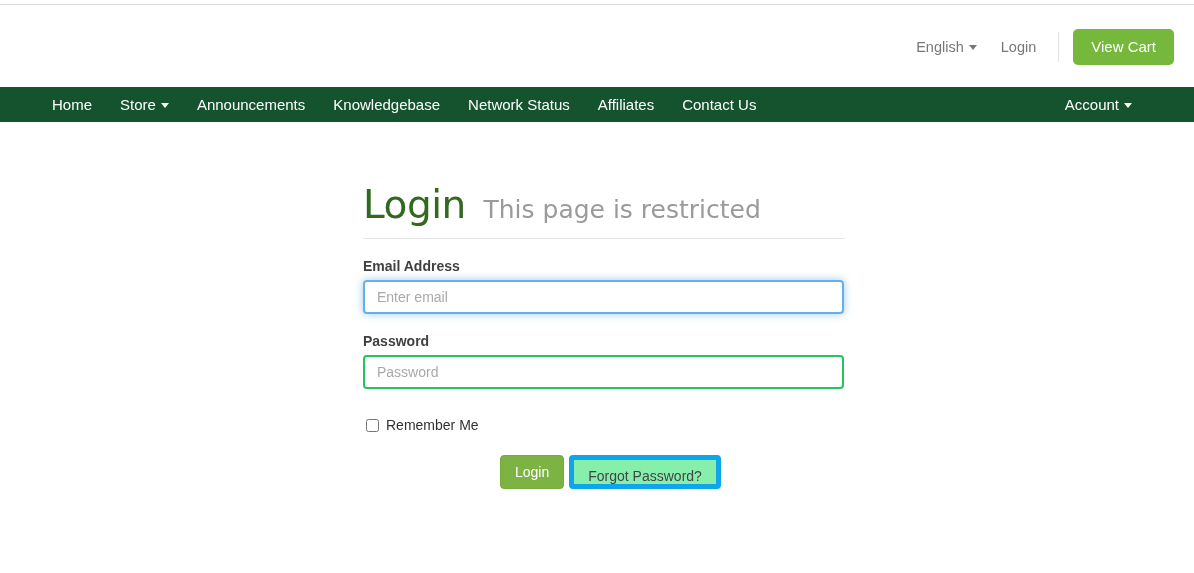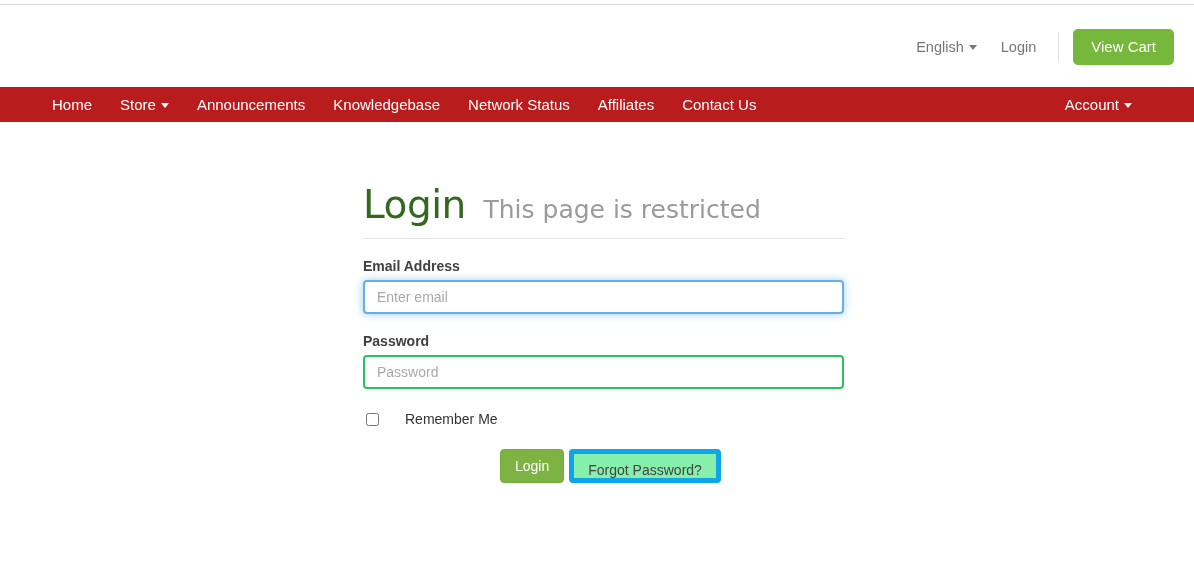--- a/index.html
+++ b/index.html
@@ -173,21 +173,21 @@
     cursor: pointer;
     white-space: nowrap;
   }
 
   
   .navbar {
     position: absolute;
     left: 0; top: 87px;
     width: 1194px;
     height: 35px;
-    background: #b91c1c;
+    background: #14532d;
   }
   .navbar .nav-left {
     position: absolute;
     left: 38px; top: 0;
     display: flex;
     height: 35px;
     align-items: center;
   }
   .navbar .nav-right {
     position: absolute;
@@ -261,24 +261,23 @@
     border-radius: 4px;
     outline: none;
   }
   .text-input::placeholder { color: #a9a9a9; }
   .text-input.is-focused {
     border-color: #66afe9;
     box-shadow: 0 0 8px rgba(102,175,233,0.65);
   }
 
   .checkbox-row {
-    margin-top: 22px;
-    display: flex;
-    align-items: center;
-    gap: 19px;
+    margin-top: 28px;
+    display: flex;
+    align-items: center;
   }
   .checkbox-row input[type="checkbox"] {
     width: 13px; height: 13px;
     margin: 0 7px 0 3px;
     cursor: pointer;
   }
   .checkbox-row label {
     font-size: 14px;
     color: #333333;
     cursor: pointer;

